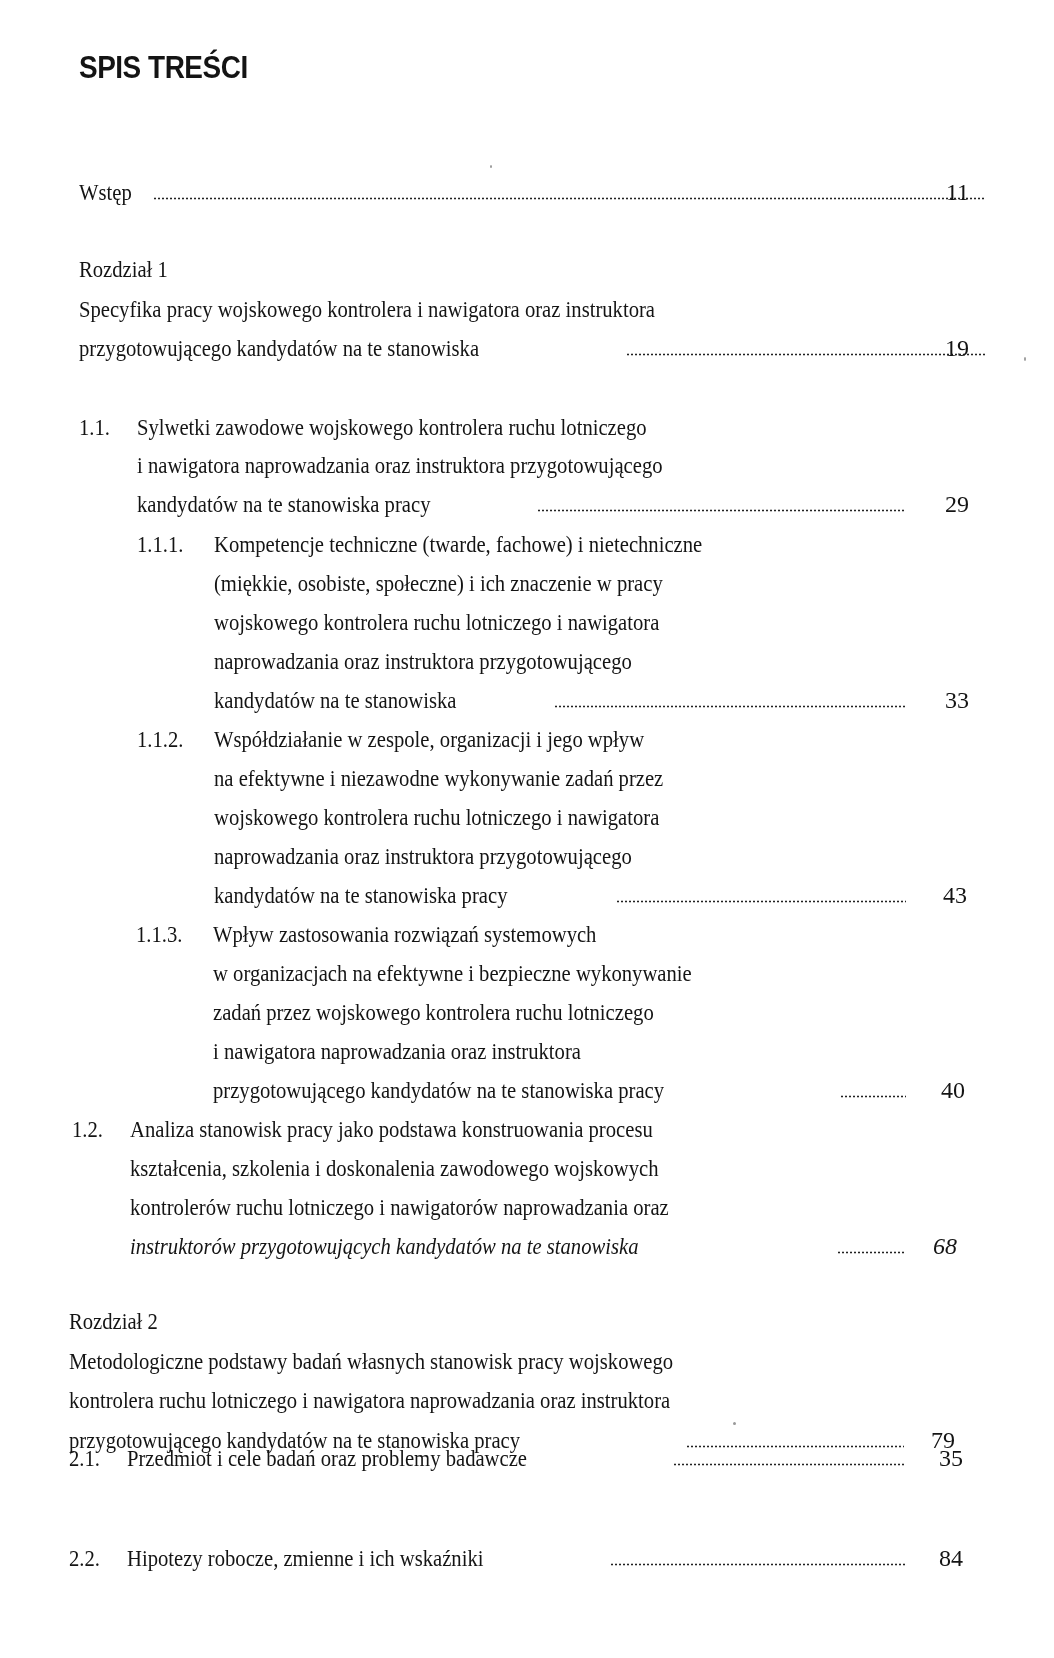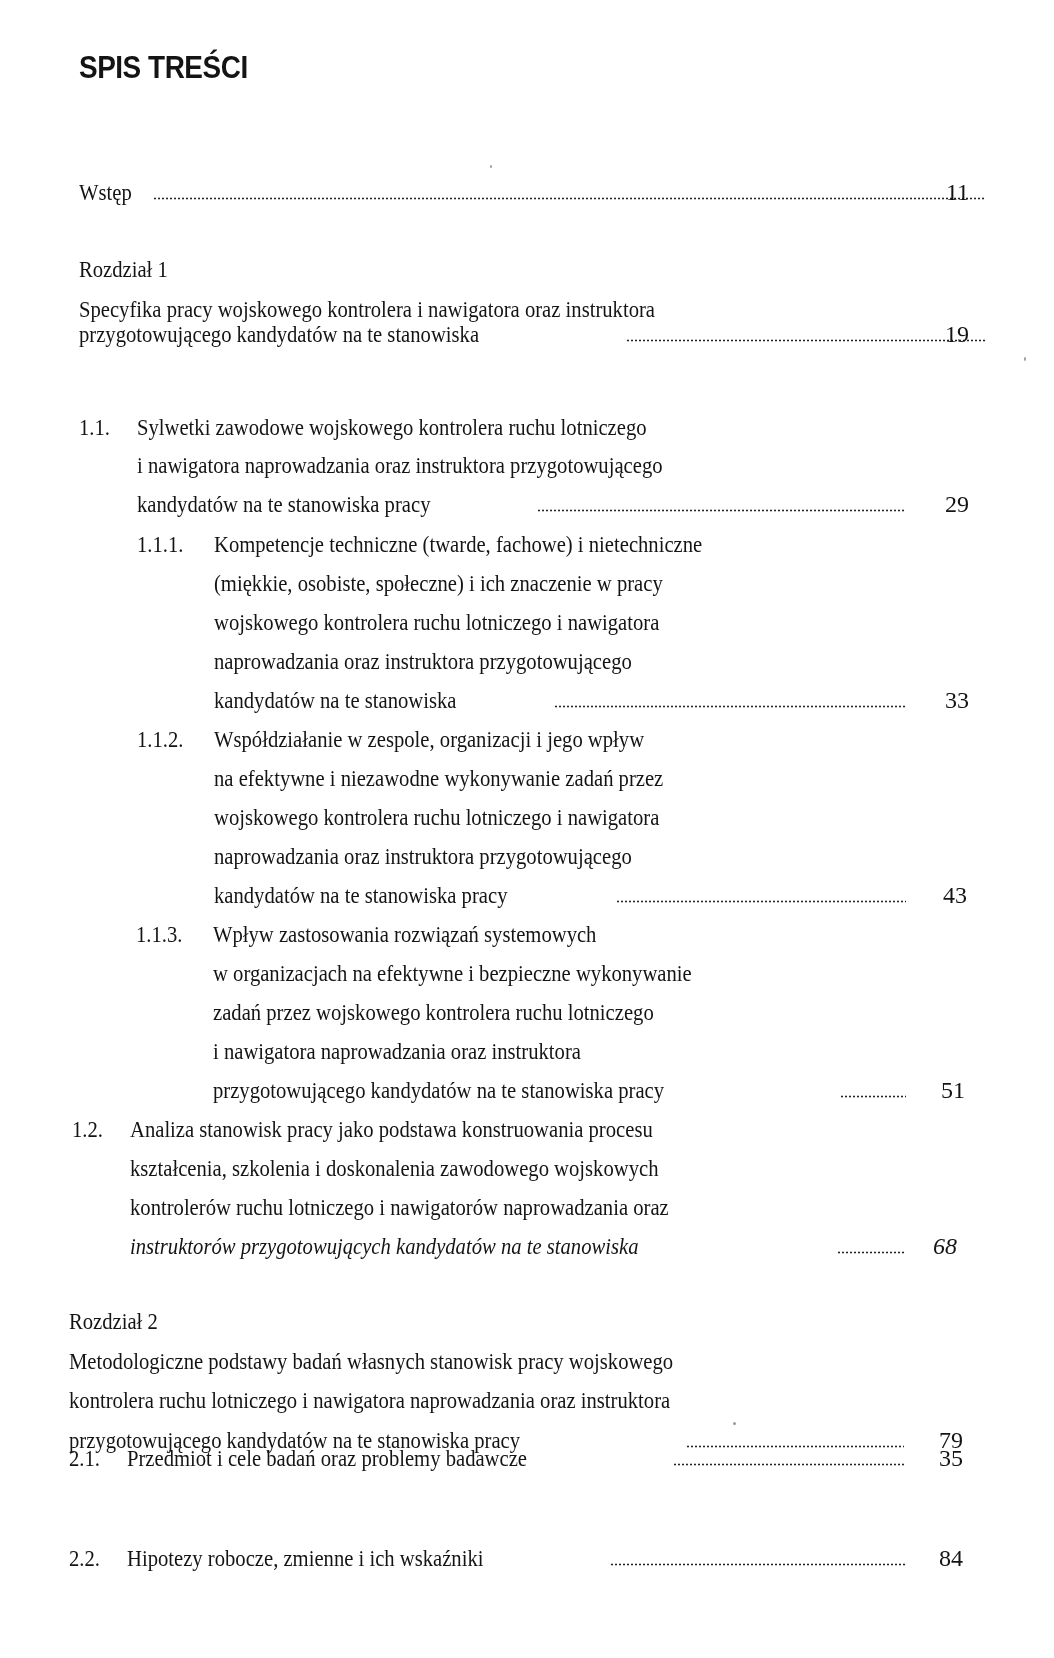--- a/index.html
+++ b/index.html
@@ -83,21 +83,21 @@
   </div>
 </div>
 
 <div>
   <div class="line" style="left:79px; top:252px;">
     <span class="txt" style="left:0;">Rozdział 1</span>
   </div>
   <div class="line" style="left:79px; top:292px;">
     <span class="txt" style="left:0;">Specyfika pracy wojskowego kontrolera i nawigatora oraz instruktora</span>
   </div>
-  <div class="line" style="left:79px; top:317px; width:900px;">
+  <div class="line" style="left:79px; top:331px; width:900px;">
     <span class="txt" style="left:0;">przygotowującego kandydatów na te stanowiska</span>
     <span class="leader" style="left:547px; width:359px;"></span>
     <span class="page" style="right:10px;">19</span>
   </div>
 </div>
 
 <div>
   <div class="line" style="left:79px; top:410px;">
     <span class="num" style="left:0;">1.1.</span>
     <span class="txt" style="left:58px;">Sylwetki zawodowe wojskowego kontrolera ruchu lotniczego</span>
@@ -164,21 +164,21 @@
   </div>
   <div class="line" style="left:213px; top:995px;">
     <span class="txt" style="left:0;">zadań przez wojskowego kontrolera ruchu lotniczego</span>
   </div>
   <div class="line" style="left:213px; top:1034px;">
     <span class="txt" style="left:0;">i nawigatora naprowadzania oraz instruktora</span>
   </div>
   <div class="line" style="left:213px; top:1073px; width:764px;">
     <span class="txt" style="left:0;">przygotowującego kandydatów na te stanowiska pracy</span>
     <span class="leader" style="left:627px; width:66px;"></span>
-    <span class="page" style="right:12px;">51</span>
+    <span class="page" style="right:12px;">40</span>
   </div>
 </div>
 
 <div>
   <div class="line" style="left:72px; top:1112px;">
     <span class="num" style="left:0;">1.2.</span>
     <span class="txt" style="left:58px;">Analiza stanowisk pracy jako podstawa konstruowania procesu</span>
   </div>
   <div class="line" style="left:130px; top:1151px;">
     <span class="txt" style="left:0;">kształcenia, szkolenia i doskonalenia zawodowego wojskowych</span>
@@ -199,21 +199,21 @@
   </div>
   <div class="line" style="left:69px; top:1344px;">
     <span class="txt" style="left:0;">Metodologiczne podstawy badań własnych stanowisk pracy wojskowego</span>
   </div>
   <div class="line" style="left:69px; top:1383px;">
     <span class="txt" style="left:0;">kontrolera ruchu lotniczego i nawigatora naprowadzania oraz instruktora</span>
   </div>
   <div class="line" style="left:69px; top:1423px; width:906px;">
     <span class="txt" style="left:0;">przygotowującego kandydatów na te stanowiska pracy</span>
     <span class="leader" style="left:617px; width:218px;"></span>
-    <span class="page" style="right:12px;">79</span>
+    <span class="page" style="right:20px;">79</span>
   </div>
 </div>
 
 <div>
   <div class="line" style="left:69px; top:1441px; width:906px;">
     <span class="num" style="left:0;">2.1.</span>
     <span class="txt" style="left:58px;">Przedmiot i cele badań oraz problemy badawcze</span>
     <span class="leader" style="left:604px; width:232px;"></span>
     <span class="page" style="right:12px;">35</span>
   </div>

